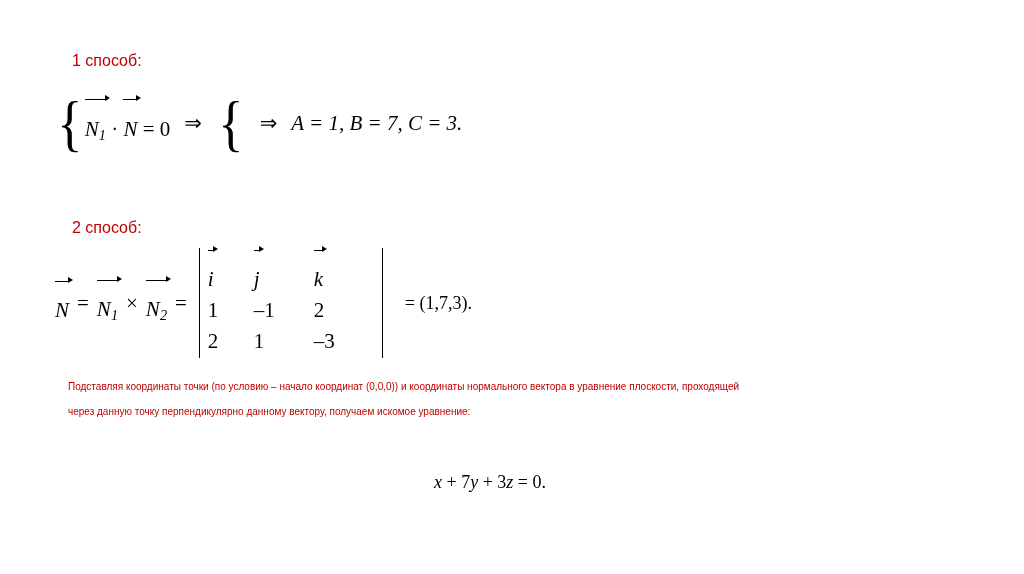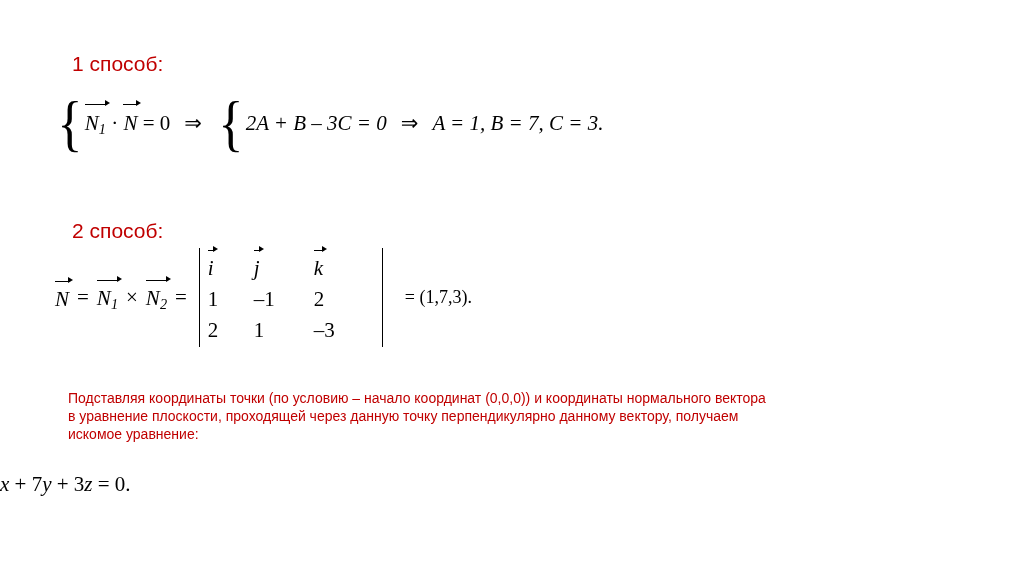--- a/index.html
+++ b/index.html
@@ -18,21 +18,21 @@
     position: absolute;
     left: 0; top: 0;
     width: 1024px;
     height: 574px;
     background: #ffffff;
   }
 
   .heading {
     position: absolute;
     color: #c00000;
-    font-size: 21px;
+    font-size: 16px;
     font-family: "Liberation Sans", sans-serif;
     white-space: nowrap;
   }
   #method1-heading { left: 72px; top: 52px; }
   #method2-heading { left: 72px; top: 219px; }
 
   .mathblock {
     position: absolute;
     font-family: "Liberation Serif", serif;
     color: #000000;
@@ -73,21 +73,21 @@
     font-family: "Liberation Serif", serif;
     padding: 0 14px;
     font-style: normal;
   }
   .upright { font-style: normal; }
 
   
   .vec {
     position: relative;
     display: inline-block;
-    padding-top: 4px;
+    padding-top: 15px;
   }
   .vec > .sym { font-style: italic; }
   .vec::after {
     content: "";
     position: absolute;
     left: 0;
     right: -1px;
     top: -2px;
     height: 1px;
     background: #000;
@@ -151,35 +151,35 @@
     font-family: "Liberation Serif", serif;
     white-space: nowrap;
     padding-left: 10px;
     font-style: normal;
   }
 
   
   #paragraph {
     position: absolute;
     left: 68px;
-    top: 389px;
+    top: 374px;
     width: 700px;
     color: #c00000;
-    font-size: 14px;
-    line-height: 18px;
+    font-size: 10px;
+    line-height: 25px;
     font-family: "Liberation Sans", sans-serif;
   }
 
   #final-eq {
     position: absolute;
     left: 0;
     top: 472px;
     width: 980px;
-    text-align: left;
-    font-size: 21px;
+    text-align: center;
+    font-size: 18px;
     font-family: "Liberation Serif", serif;
     color: #000;
   }
   .it { font-style: italic; }
 </style>
 </head>
 <body>
 
 <div class="slide">
 
@@ -194,21 +194,20 @@
         <div class="eqline">
           <span class="vec"><span class="sym">N</span><span class="sub">1</span><span class="tip"></span></span><span class="upright"> · </span><span class="vec"><span class="sym">N</span><span class="tip"></span></span><span class="upright"> = 0</span>
         </div>
       </div>
 
       <span class="arrow">⇒</span>
 
       <span class="brace">{</span>
 
       <div class="eqcol">
-        <div class="eqline">2A + B – 3C = 0</div>
       </div>
 
       <span class="arrow">⇒</span>
 
       <span class="eqline" style="">A = 1, B = 7, C = 3.</span>
     </div>
   </div>
 
   <div class="heading" id="method2-heading">2 способ:</div>
 

